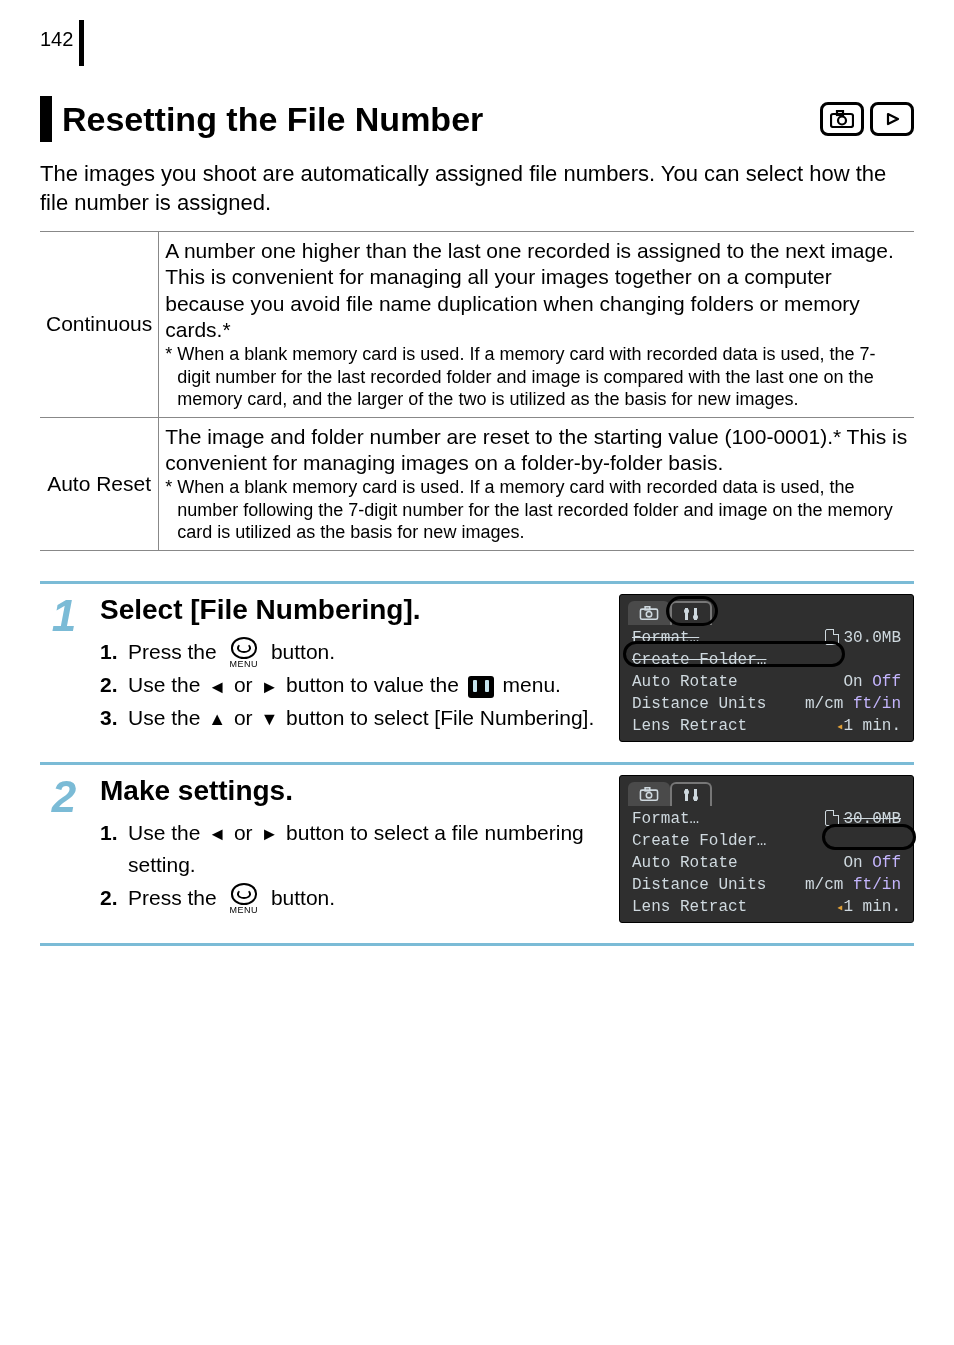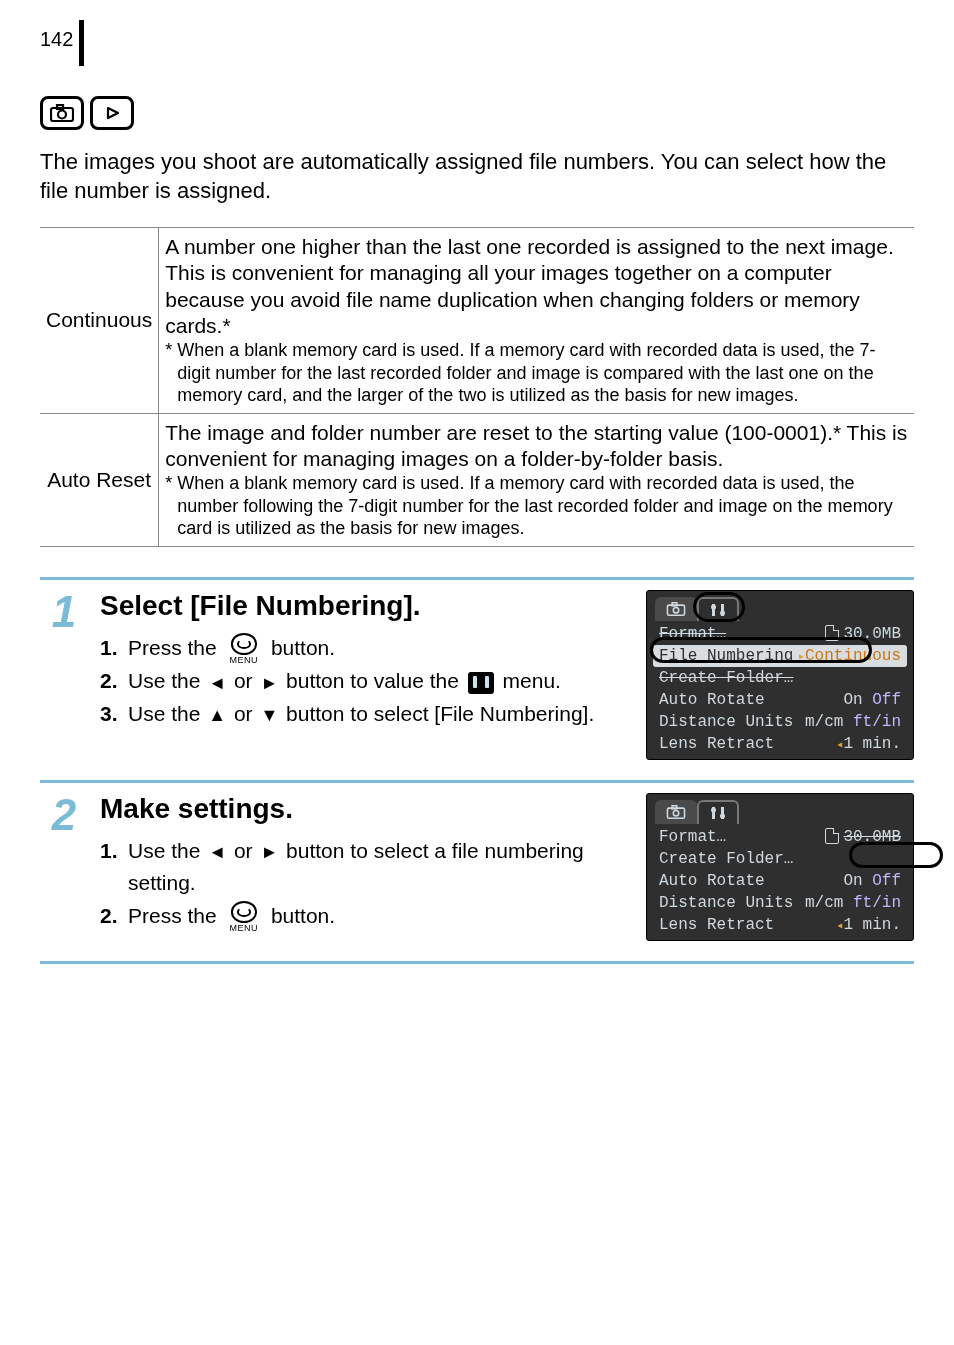--- a/index.html
+++ b/index.html
@@ -42,21 +42,21 @@
   }
   h1.main-title {
     font-size: 34px;
     font-weight: 900;
     font-family: Arial, Helvetica, sans-serif;
   }
   .mode-icons svg { display: block; }
   .intro {
     font-size: 22px;
     line-height: 1.3;
-    margin-bottom: 22px;
+    margin-bottom: 14px;
   }
   table.desc-table {
     width: 100%;
     border-collapse: collapse;
     margin-bottom: 30px;
   }
   table.desc-table td {
     border-top: 1px solid #888;
     border-bottom: 1px solid #888;
     padding: 6px 6px;
@@ -178,21 +178,21 @@
   }
   .setup-tab-icon::after {
     content:"";
     position:absolute;
     right:5px; top:4px;
     width:4px; height:12px;
     background:#c6e4ee;
     border-radius:1px;
   }
   .lcd {
-    width: 268px;
+    width: 295px;
     flex-shrink: 0;
     background: #2f2f2f;
     border: 1px solid #000;
     border-radius: 3px;
     padding: 6px 0 4px 0;
     font-family: "Courier New", monospace;
     font-size: 16px;
     color: #cfd9df;
     position: relative;
     align-self: flex-start;
@@ -273,20 +273,24 @@
 </style>
 </head>
 <body>
 
 <div class="page-num-wrap">
   <span class="page-num">142</span>
   <span class="page-num-bar"></span>
 </div>
 
 <div class="title-row">
+  <div class="title-block">
+    <div class="title-accent"></div>
+    <h1 class="main-title">Resetting the File Number</h1>
+  </div>
   <div class="mode-icons">
     <div class="mode-box">
       <svg width="24" height="18" viewBox="0 0 24 18">
           <rect x="1" y="4" width="22" height="13" rx="2" fill="none" stroke="#000" stroke-width="2.2"></rect>
           <rect x="7" y="1" width="6" height="4" fill="none" stroke="#000" stroke-width="2.2"></rect>
           <circle cx="12" cy="10.5" r="4" fill="none" stroke="#000" stroke-width="2.2"></circle>
         </svg>
     </div>
     <div class="mode-box">
       <svg width="20" height="16" viewBox="0 0 20 16">
@@ -373,24 +377,20 @@
             <rect x="12" y="2" width="3" height="12" fill="#cfd9df"></rect>
             <circle cx="4.5" cy="5" r="2.5" fill="#cfd9df"></circle>
             <circle cx="13.5" cy="11" r="2.5" fill="#cfd9df"></circle>
           </svg>
       </div>
     </div>
     <div class="lcd-row">
       <span style="text-decoration:line-through">Format…</span>
       <span><span class="sd-icon"></span><span>30.0MB</span></span>
     </div>
-    <div class="lcd-row sel">
-      <span>File Numbering</span>
-      <span><span class="tri">▸</span><span class="val orange">Continuous</span></span>
-    </div>
     <div class="lcd-row">
       <span style="text-decoration:line-through">Create Folder…</span>
         <span></span>
     </div>
     <div class="lcd-row">
       <span>Auto Rotate</span>
       <span><span>On</span> <span class="val dim">Off</span></span>
     </div>
     <div class="lcd-row">
       <span>Distance Units</span>

